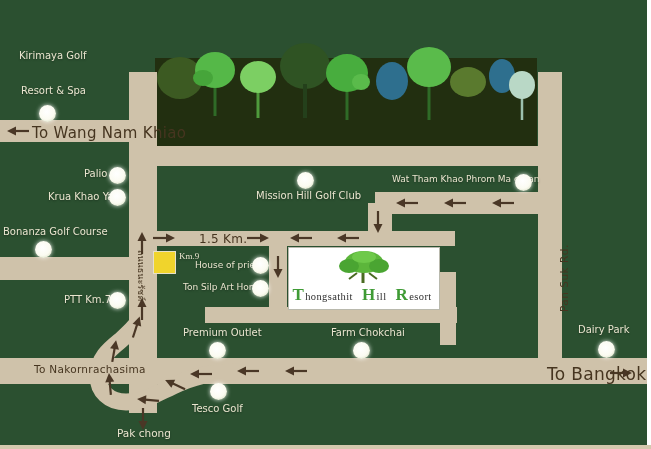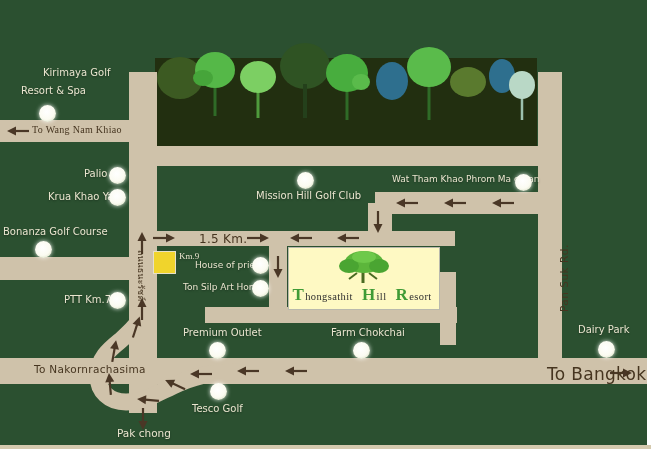--- a/index.html
+++ b/index.html
@@ -33,21 +33,21 @@
     color:#d9ddc8; font-size:12.5px; letter-spacing:.6px; z-index:3;
   }
   #overlay{position:absolute; left:0; top:0; width:651px; height:449px; z-index:4; pointer-events:none;}
   .roadlayer{z-index:2;}
   #km9-square{
     position:absolute; left:153px; top:251px; width:21px; height:21px;
     background:#f0d42c; border:1px solid #e6e0c8; z-index:5;
   }
   #resort-box{
     position:absolute; left:288px; top:247px; width:150px; height:61px;
-    background:#fef9c3; border:1px solid #b9b9ad; z-index:6;
+    background:#ffffff; border:1px solid #b9b9ad; z-index:6;
     display:flex; flex-direction:column; align-items:center; justify-content:flex-end;
   }
   #resort-text{
     font-family:"Liberation Serif",serif; color:#2e2e2e;
     font-size:10.5px; letter-spacing:.4px; padding-bottom:4px; white-space:nowrap;
   }
   #resort-text .cap{font-size:17px; color:#3f9b35; font-weight:bold; padding:0 1px;}
   #resort-text .word{padding-right:5px;}
   .vtext{transform-origin:left top; z-index:5; position:absolute; white-space:nowrap;}
   #pan-suk-label{
@@ -148,29 +148,29 @@
       <use href="#arrow-shape" transform="translate(620,373)"></use>
       <use href="#arrow-shape" transform="translate(143,418) rotate(90)"></use>
       <use href="#arrow-shape" transform="translate(176,385) rotate(205)"></use>
       <use href="#arrow-shape" transform="translate(149,400) rotate(185)"></use>
       <use href="#arrow-shape" transform="translate(110,385) rotate(265)"></use>
       <use href="#arrow-shape" transform="translate(114,352) rotate(280)"></use>
       <use href="#arrow-shape" transform="translate(136,328) rotate(288)"></use>
     </g>
   </svg>
 
-  <div class="road-lbl" style="left:32px;top:124px;font-size:10px;font-family:Liberation Serif, serif;">To Wang Nam Khiao</div>
+  <div class="road-lbl" style="left:32px;top:124px;font-size:15px;">To Wang Nam Khiao</div>
   <div class="road-lbl" style="left:199px;top:232px;font-size:12px;">1.5 Km.</div>
   <div class="road-lbl" style="left:547px;top:364px;">To Bangkok</div>
   <div class="road-lbl" style="left:34px;top:363px;font-size:10.5px;">To Nakornrachasima</div>
   <div id="pan-suk-label" class="vtext">Pan Suk Rd.</div>
   <div id="thanarat-label" class="vtext">ถนนธนะรัชต์</div>
   <div class="lbl" style="left:117px;top:428px;font-size:10.5px;">Pak chong</div>
 
-  <div class="lbl" style="left:19px;top:67px;margin-left:24px;">Kirimaya Golf</div>
+  <div class="lbl" style="left:19px;top:50px;">Kirimaya Golf</div>
   <div class="lbl" style="left:21px;top:85px;">Resort &amp; Spa</div>
   <div class="marker" style="left:39px;top:105px;"></div>
 
   <div class="lbl" style="left:84px;top:168px;">Palio</div>
   <div class="marker" style="left:109px;top:167px;"></div>
 
   <div class="lbl" style="left:48px;top:191px;">Krua Khao Yai</div>
   <div class="marker" style="left:109px;top:189px;"></div>
 
   <div class="lbl" style="left:3px;top:226px;">Bonanza Golf Course</div>

